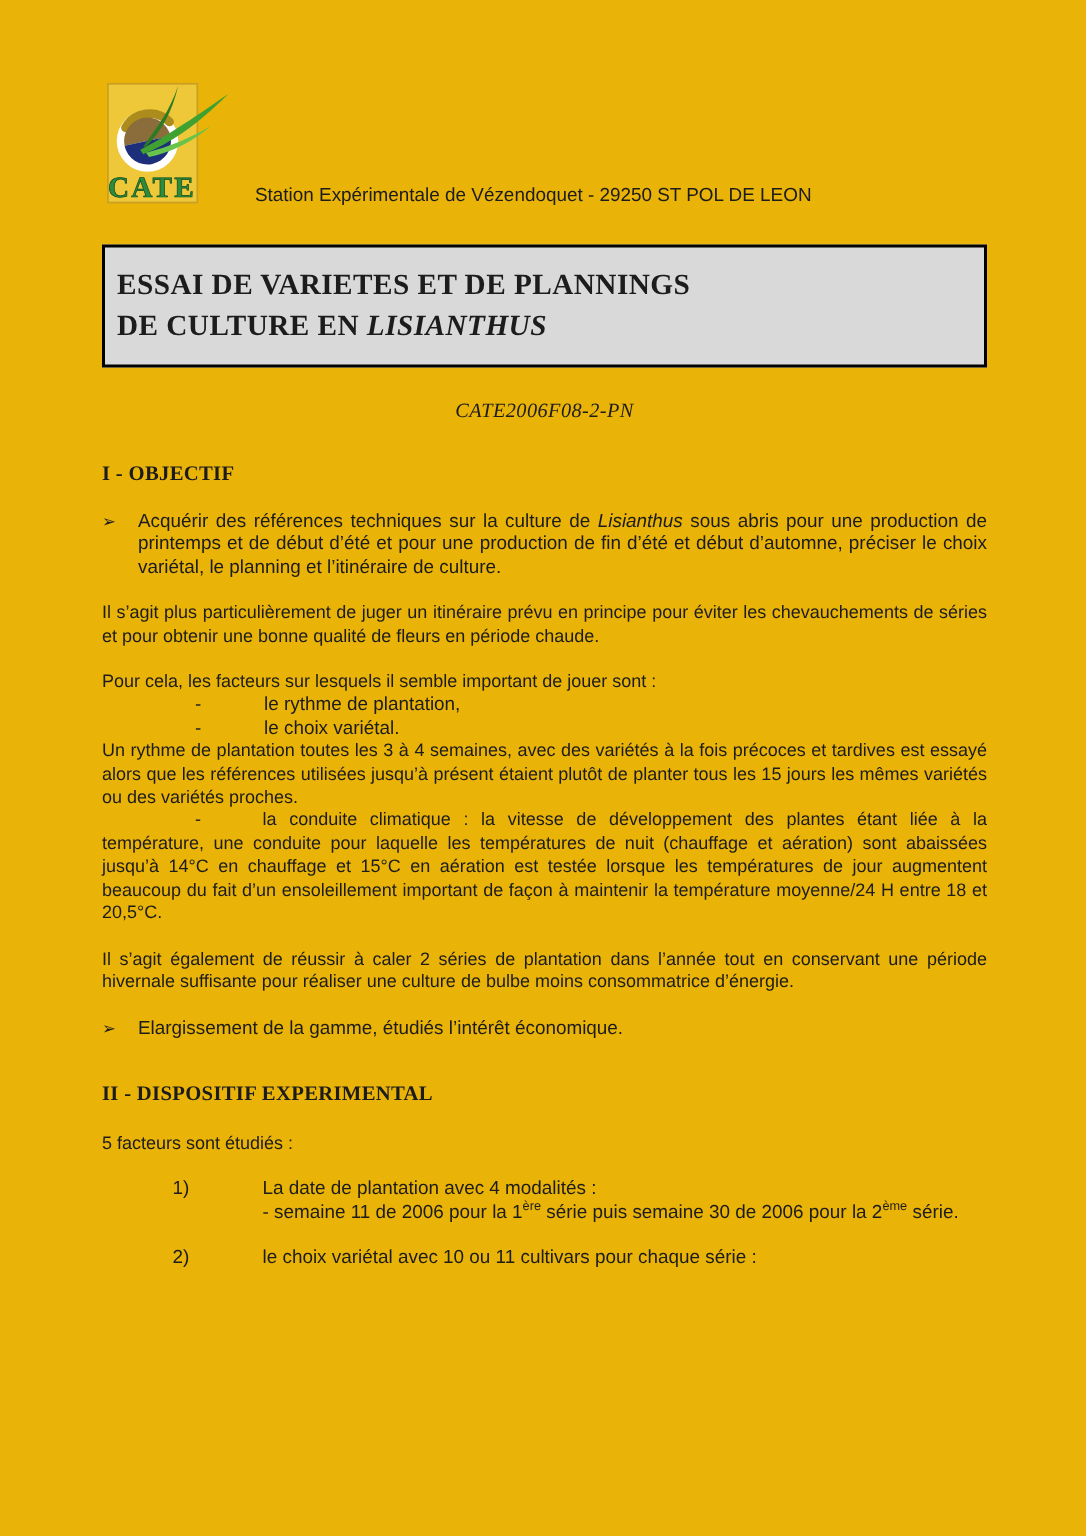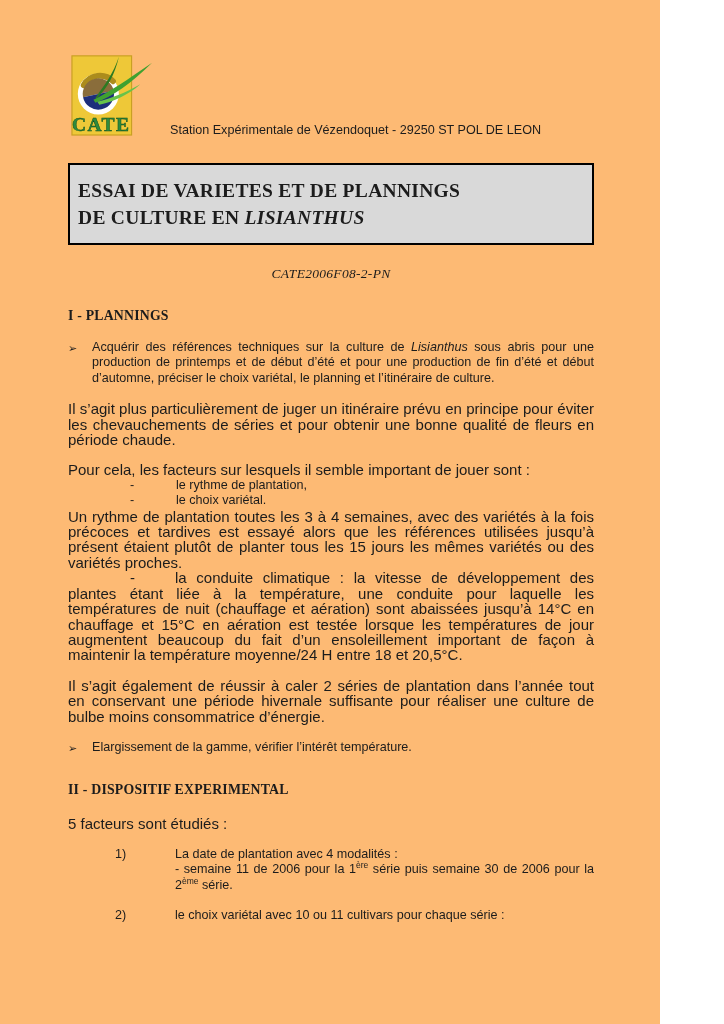--- a/index.html
+++ b/index.html
@@ -3,21 +3,21 @@
 <meta charset="utf-8">
 <style>
   :root{
     --logo_yellow:#eec838; --logo_leaf:#3fa130; --logo_navy:#1d2e7b;
     --logo_brown:#8a6d3b; --logo_text_green:#2e8b3d; --title_box_bg:#d9d9d9;
     --text_color:#1c1c1c;
   }
   *{box-sizing:border-box;}
   html,body{margin:0;padding:0;background:#ffffff;}
   .page{
-    width:660px;height:1024px;background:#fdba74;overflow:hidden;
+    width:724px;height:1024px;background:#eab308;overflow:hidden;
     font-family:"Liberation Sans",sans-serif;color:var(--text_color,#1c1c1c);
     padding:48px 66px 0 68px;position:relative;
   }
   
   .header{display:flex;align-items:flex-end;height:90px;}
   .logo-wrap{flex:none;width:86px;height:90px;margin-left:2px;}
   .station{font-size:12.6px;margin-left:14px;padding-bottom:1px;white-space:nowrap;}
   
   .title-box{
     margin-top:25px;border:2px solid #000;background:var(--title_box_bg,#d9d9d9);
@@ -26,21 +26,21 @@
   }
   .ref{
     text-align:center;font-family:"Liberation Serif",serif;font-style:italic;
     font-size:13.5px;margin-top:21px;letter-spacing:.3px;
   }
   .heading{
     font-family:"Liberation Serif",serif;font-weight:bold;font-size:13.8px;
     margin:26px 0 0 0;letter-spacing:.2px;
   }
   
-  .para{font-size:15px;line-height:15.4px;text-align:justify;margin:15px 0 0 0;}
+  .para{font-size:12px;line-height:15.4px;text-align:justify;margin:15px 0 0 0;}
   .para.tight{margin-top:0;}
   .bullet-row{display:flex;margin-top:16px;font-size:12.6px;line-height:15.4px;}
   .arrow{flex:none;width:24px;font-size:11px;padding-top:1px;}
   .bullet-text{text-align:justify;flex:1;}
   .dash-row{padding-left:62px;font-size:12.6px;line-height:15.4px;margin:0;}
   .dash{display:inline-block;width:46px;}
   .indent-first{text-indent:62px;}
   .dash-gap{display:inline-block;width:45px;text-indent:0;}
   .num-row{display:flex;margin-top:15px;font-size:12.6px;line-height:15.4px;}
   .num{flex:none;width:60px;margin-left:47px;}
@@ -89,21 +89,21 @@
     <div class="station">Station Expérimentale de Vézendoquet - 29250 ST POL DE LEON</div>
   </div>
 
   <div class="title-box">
     <div>ESSAI DE VARIETES ET DE PLANNINGS</div>
     <div><span>DE CULTURE EN </span><i>LISIANTHUS</i></div>
   </div>
 
   <div class="ref">CATE2006F08-2-PN</div>
 
-  <div class="heading">I - PLANNINGS</div>
+  <div class="heading">I - OBJECTIF</div>
 
   <div class="bullet-row">
     <span class="arrow">➢</span>
     <div class="bullet-text"><span>Acquérir des références techniques sur la culture de </span><i>Lisianthus</i><span> sous abris pour une production de printemps et de début d’été et pour une production de fin d’été et début d’automne, préciser le choix variétal, le planning et l’itinéraire de culture.</span></div>
   </div>
 
   <p class="para">Il s’agit plus particulièrement de juger un itinéraire prévu en principe pour éviter les chevauchements de séries et pour obtenir une bonne qualité de fleurs en période chaude.</p>
 
   <p class="para">Pour cela, les facteurs sur lesquels il semble important de jouer sont :</p>
 
@@ -111,21 +111,21 @@
   <div class="dash-row"><span class="dash">-</span><span>le choix variétal.</span></div>
 
   <p class="para tight">Un rythme de plantation toutes les 3 à 4 semaines, avec des variétés à la fois précoces et tardives est essayé alors que les références utilisées jusqu’à présent étaient plutôt de planter tous les 15 jours les mêmes variétés ou des variétés proches.</p>
 
   <p class="para tight indent-first"><span class="dash-gap">-</span><span>la conduite climatique : la vitesse de développement des plantes étant liée à la température, une conduite pour laquelle les températures de nuit (chauffage et aération) sont abaissées jusqu’à 14°C en chauffage et 15°C en aération est testée lorsque les températures de jour augmentent beaucoup du fait d’un ensoleillement important de façon à maintenir la température moyenne/24 H entre 18 et 20,5°C.</span></p>
 
   <p class="para">Il s’agit également de réussir à caler 2 séries de plantation dans l’année tout en conservant une période hivernale suffisante pour réaliser une culture de bulbe moins consommatrice d’énergie.</p>
 
   <div class="bullet-row">
     <span class="arrow">➢</span>
-    <div class="bullet-text">Elargissement de la gamme, vérifier l’intérêt température.</div>
+    <div class="bullet-text">Elargissement de la gamme, étudiés l’intérêt économique.</div>
   </div>
 
   <div class="heading">II - DISPOSITIF EXPERIMENTAL</div>
 
   <p class="para" style="margin-top:18px;">5 facteurs sont étudiés :</p>
 
   <div class="num-row">
     <span class="num">1)</span>
     <span class="num-text">La date de plantation avec 4 modalités :</span>
   </div>

